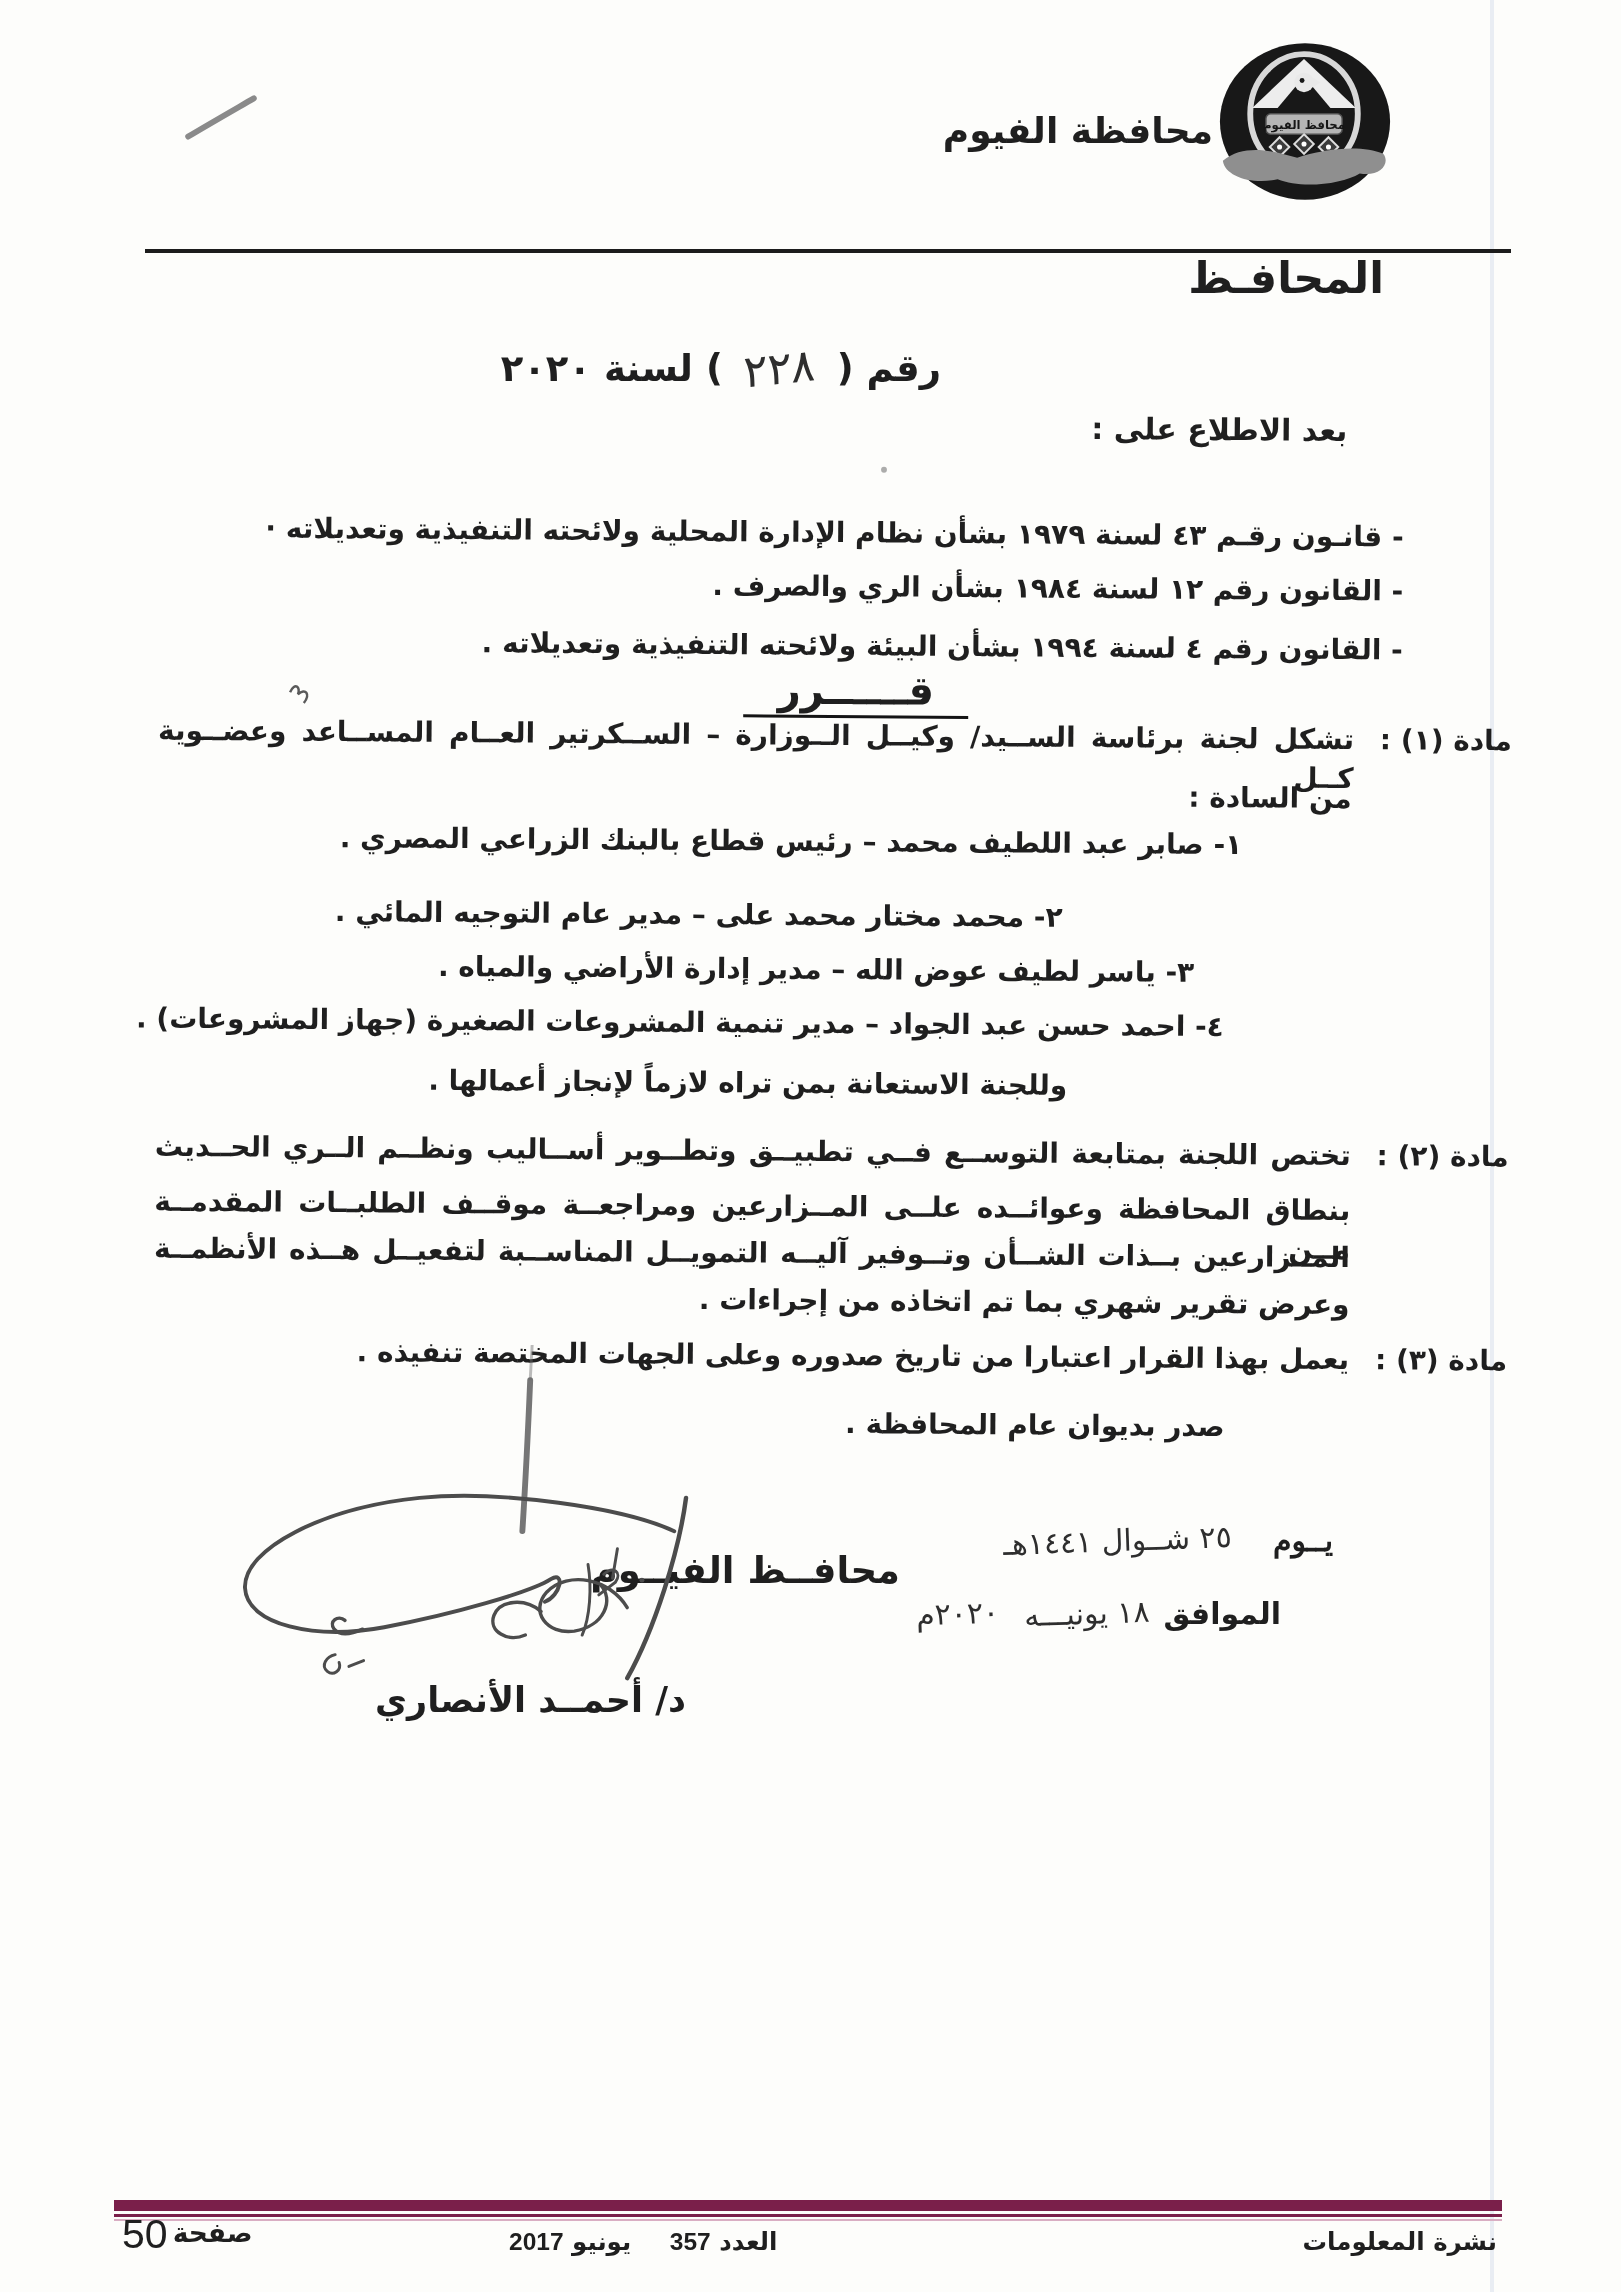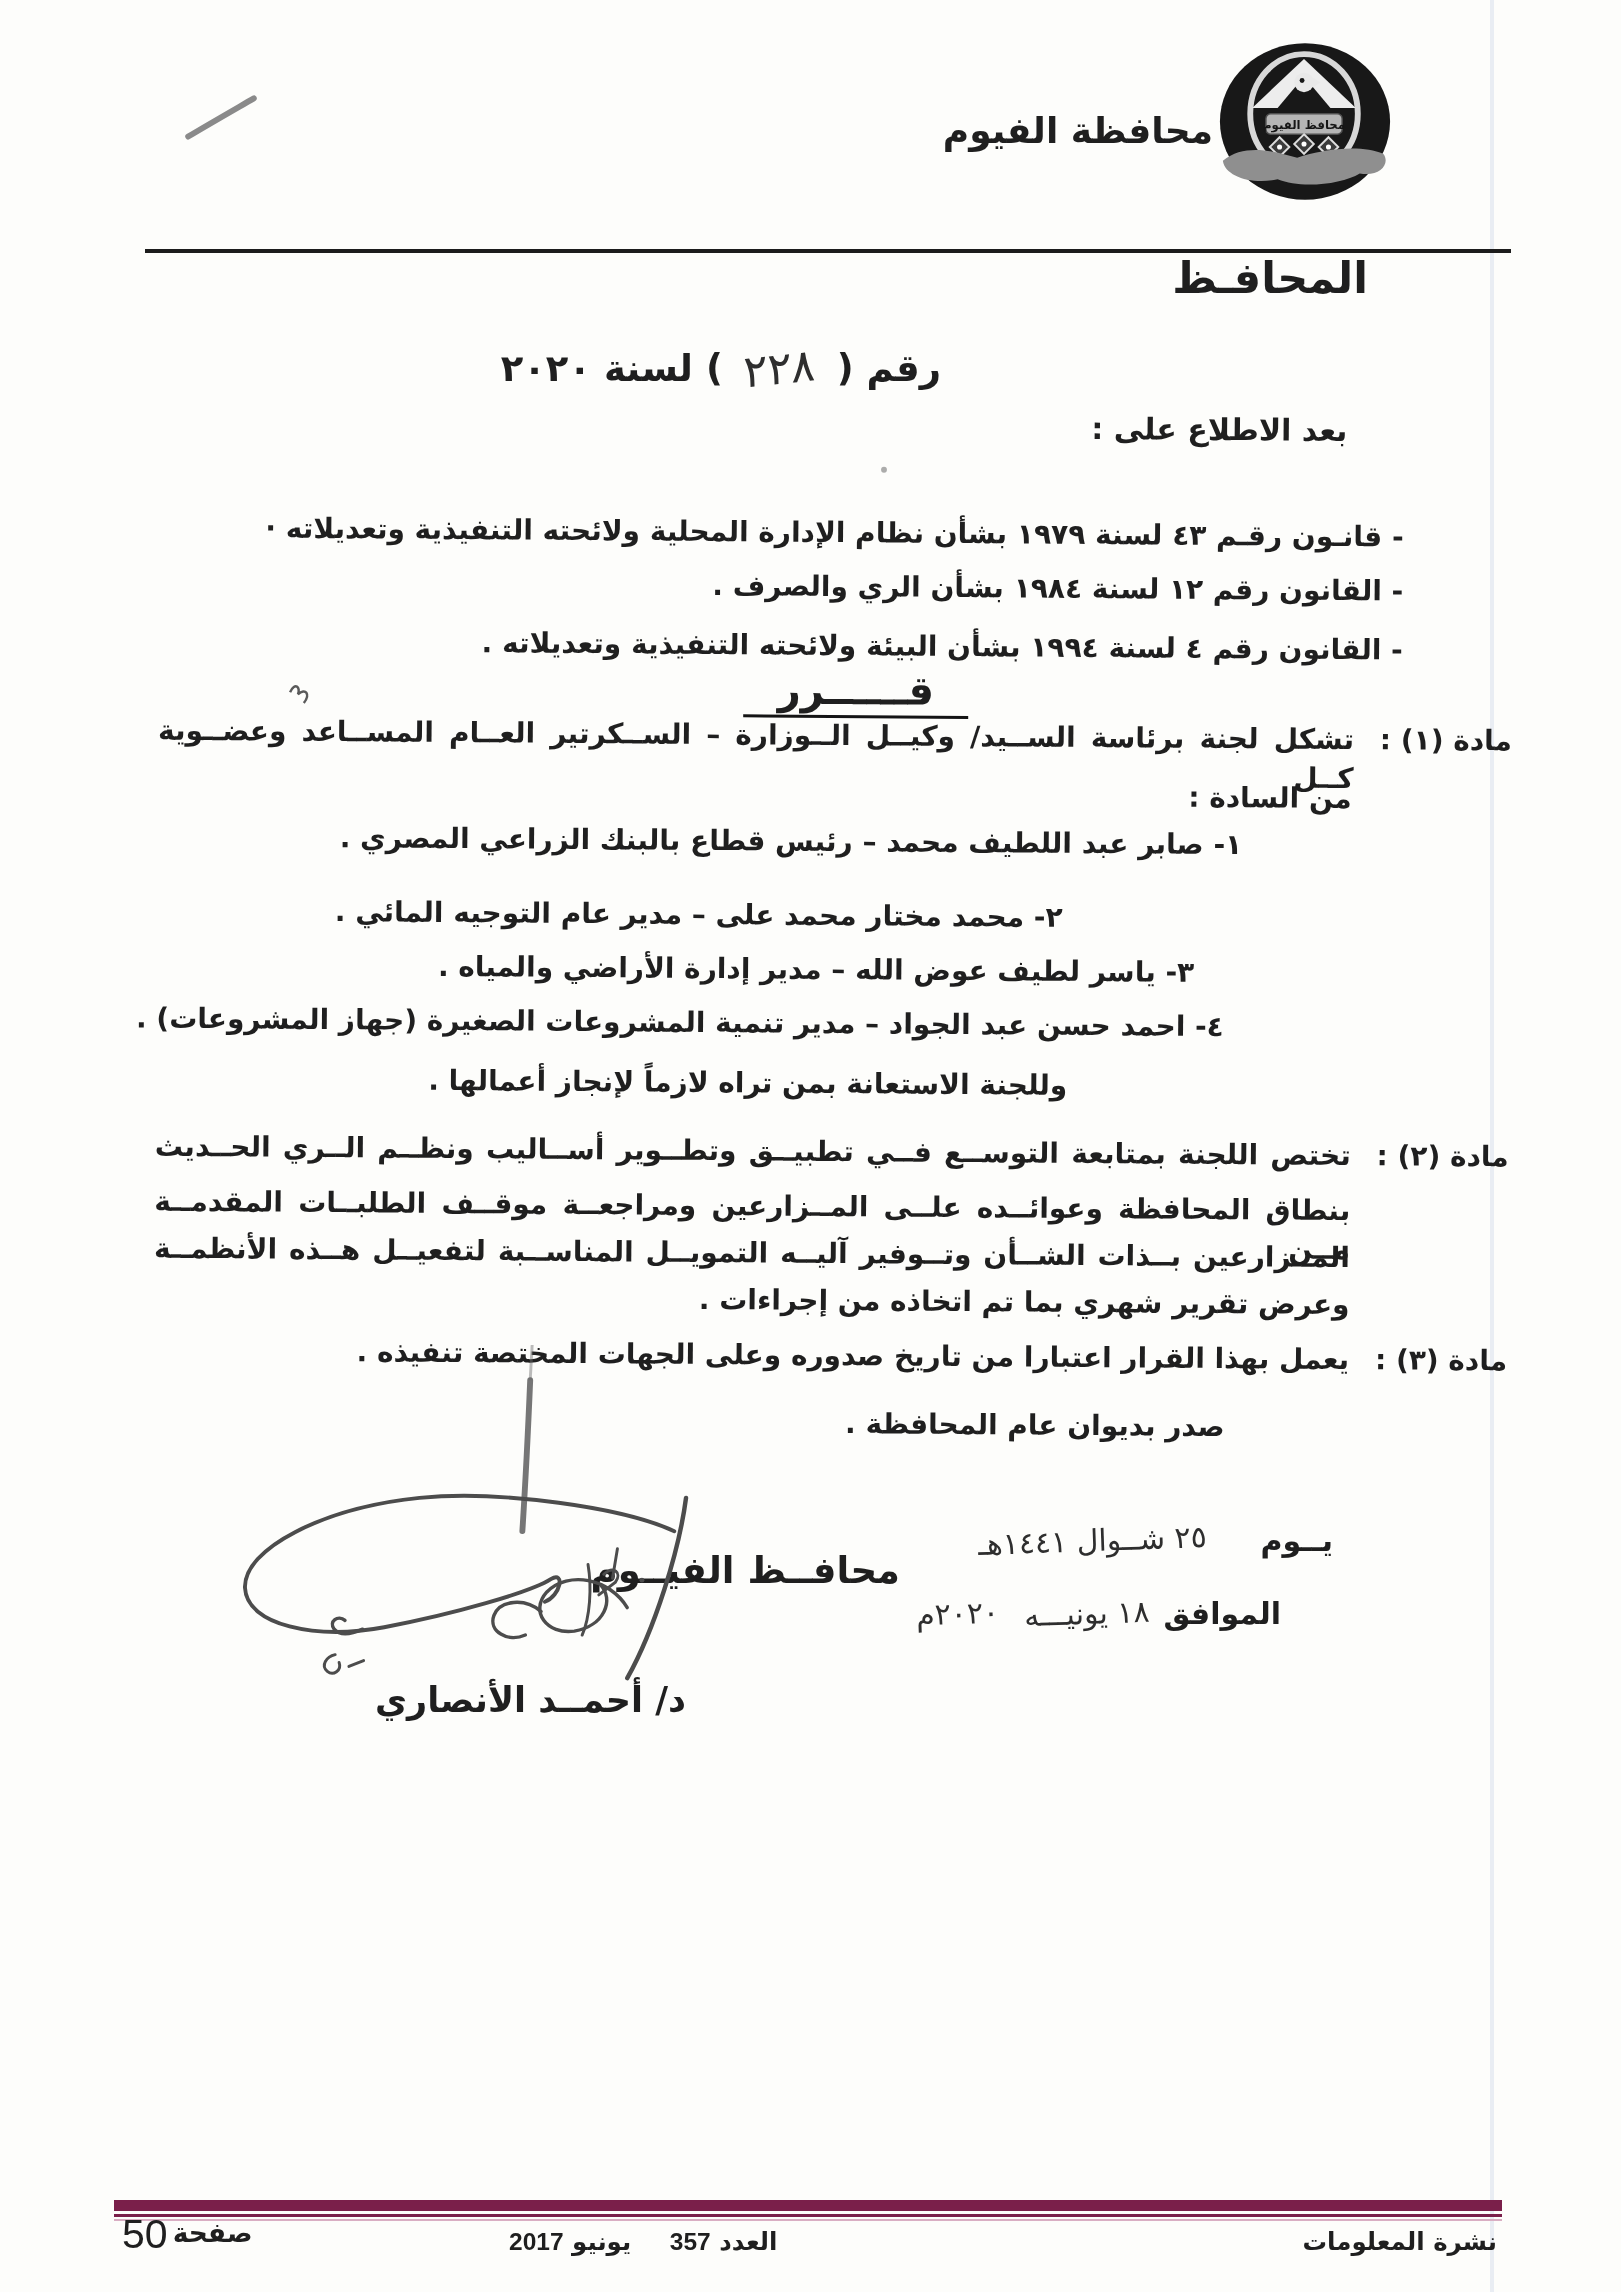--- a/index.html
+++ b/index.html
@@ -49,21 +49,21 @@
       <circle cx="114" cy="108" r="2.6" fill="#fff"></circle>
     <line x1="52" y1="124" x2="126" y2="124" stroke="#e0e0e0" stroke-width="4"></line>
     <polygon points="72,128 106,128 97,137 80,137" fill="#c9c9c9"></polygon>
     <path d="M 6,122 C 28,104 58,112 82,119 C 108,110 148,105 170,115 C 178,125 166,139 146,135 C 128,146 86,151 62,141 C 36,147 8,138 6,122 Z" fill="#8f8f8f"></path>
   </svg>
 
   <div class="abs rtl b" style="right:408px; top:110px; font-size:36px;">محافظة الفيوم</div>
 
   <div class="rule" style="left:145px; top:249px; width:1366px; height:3.9px;"></div>
 
-  <div class="abs rtl b" style="right:253px; top:253px; font-size:43px;">المحافـظ</div>
+  <div class="abs rtl b" style="right:237px; top:253px; font-size:43px;">المحافـظ</div>
 
 
   <div class="abs rtl b" style="left:529px; top:339px; width:412px; text-align:center; font-size:37px;">
     <span>رقم ( </span><span class="hand hand-num">٢٢٨</span><span> ) لسنة ٢٠٢٠</span>
   </div>
 
   <div class="tilt">
 
     <div class="abs rtl b" style="right:274px; top:414px; font-size:30px;">بعد الاطلاع على :</div>
 
@@ -89,21 +89,21 @@
     <div class="abs rtl body-text just" style="right:265px; left:160px; top:1239px;">المــزارعين بــذات الشــأن وتــوفير آليــه التمويــل المناســبة لتفعيــل هــذه الأنظمــة</div>
     <div class="abs rtl body-text" style="right:265px; top:1286px;">وعرض تقرير شهري بما تم اتخاذه من إجراءات .</div>
 
     <div class="abs rtl body-text" style="right:107px; top:1341px;">مادة (٣) :</div>
     <div class="abs rtl body-text" style="right:265px; top:1341px;">يعمل بهذا القرار اعتبارا من تاريخ صدوره وعلى الجهات المختصة تنفيذه .</div>
 
     <div class="abs rtl body-text" style="right:389px; top:1409px;">صدر بديوان عام المحافظة .</div>
   </div>
 
   <div class="abs rtl" style="right:288px; top:1523px; font-size:30px;">
-    <span class="b" style="margin-left:54px;">يــوم</span><span class="hand hand-date">٢٥ شــوال ١٤٤١هـ</span>
+    <span class="b" style="margin-left:41px;font-family:Liberation Serif, serif;">يــوم</span><span class="hand hand-date">٢٥ شــوال ١٤٤١هـ</span>
   </div>
   <div class="abs rtl" style="right:340px; top:1596px; font-size:30px;">
     <span class="b" style="margin-left:13.7px;margin-top:28px;">الموافق</span><span class="hand hand-date" style="margin-left:25.5px;">١٨ يونيـــه</span><span class="hand hand-date">٢٠٢٠م</span>
   </div>
 
   <div class="abs rtl b" style="right:721px; top:1549px; font-size:37px;">محافــظ الفيــوم</div>
   <div class="abs rtl b" style="right:935px; top:1680px; font-size:35px;">د/ أحمــد الأنصاري</div>
 
   <svg class="ink" width="1621" height="2293" viewBox="0 0 1654 2339">
     <path d="M 192,139 C 212,127 240,111 259,100" stroke="#8a8a8a" stroke-width="6" stroke-linecap="round" fill="none"></path>

